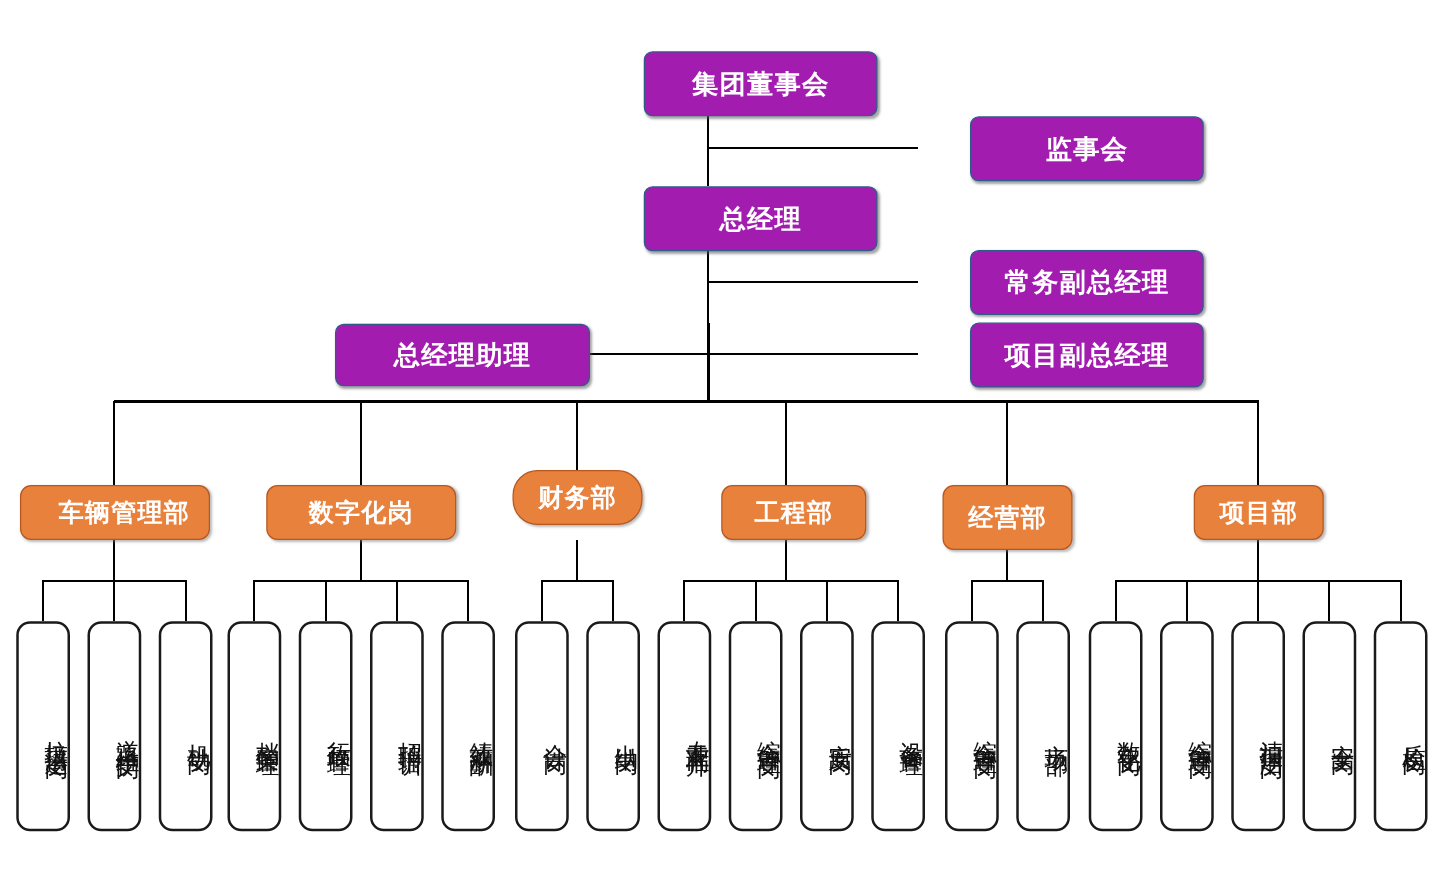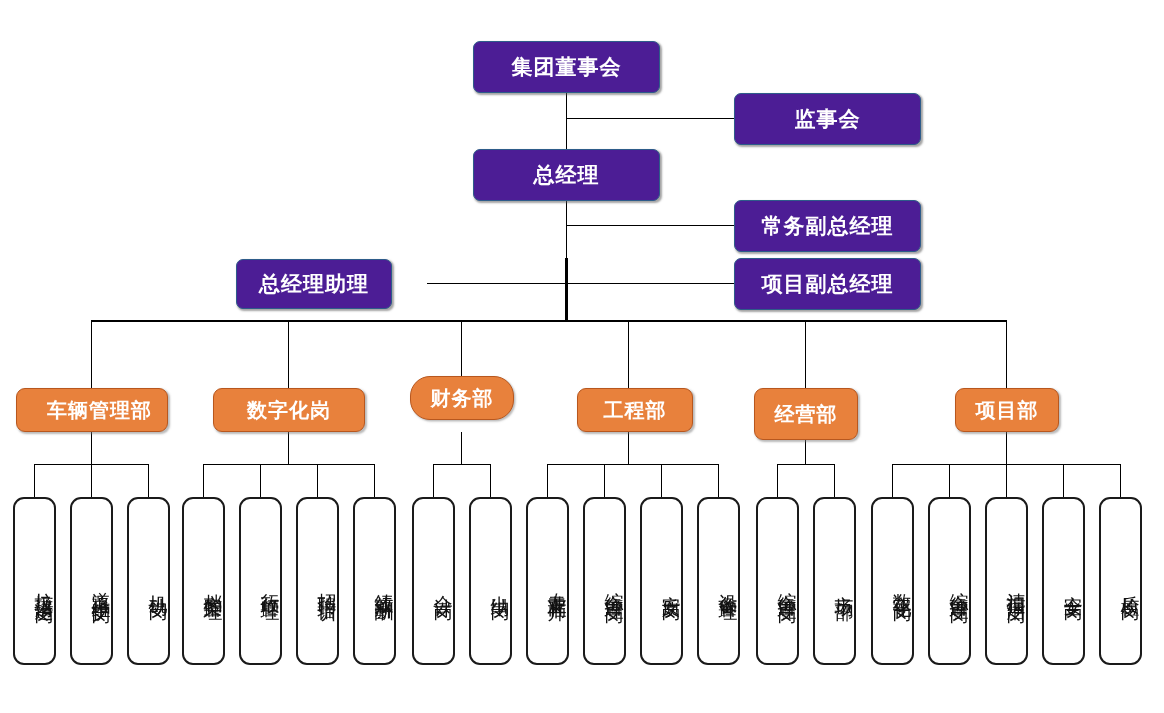--- a/index.html
+++ b/index.html
@@ -29,28 +29,29 @@
   .node {
     position: absolute;
     box-sizing: border-box;
     display: flex;
     align-items: center;
     justify-content: center;
     text-align: center;
   }
   
   .node-exec {
-    background: #4c1d95;
+    background: #a21caf;
     border: 1px solid #2E5C8A;
     border-radius: 7px;
     color: #ffffff;
     font-size: 21px;
     font-weight: bold;
     letter-spacing: 1px;
     box-shadow: 1.5px 1.5px 2px rgba(90,90,90,0.55);
+    margin-left: 42px;
   }
   
   .node-dept {
     background: #E8813C;
     border: 1px solid #B8571E;
     border-radius: 9px;
     color: #ffffff;
     font-size: 20px;
     font-weight: bold;
     letter-spacing: 1px;
@@ -153,21 +154,21 @@
   </div>
 
   <div class="node node-exec" style="left:734px; top:258px; width:187px; height:52px;">
     <span>项目副总经理</span>
   </div>
 
   <div class="node node-exec" style="left:734px; top:200px; width:187px; height:52px;">
     <span>常务副总经理</span>
   </div>
 
-  <div class="node node-exec" style="left:236px; top:259px; width:156px; height:50px;">
+  <div class="node node-exec" style="left:226px; top:259px; width:204px; height:50px;">
     <span>总经理助理</span>
   </div>
 
   <div class="node node-dept" style="left:16px; top:388px; width:152px; height:44px;padding-left:15px;">
     <span>车辆管理部</span>
   </div>
 
   <div class="node node-dept" style="left:213px; top:388px; width:152px; height:44px;">
     <span>数字化岗</span>
   </div>

